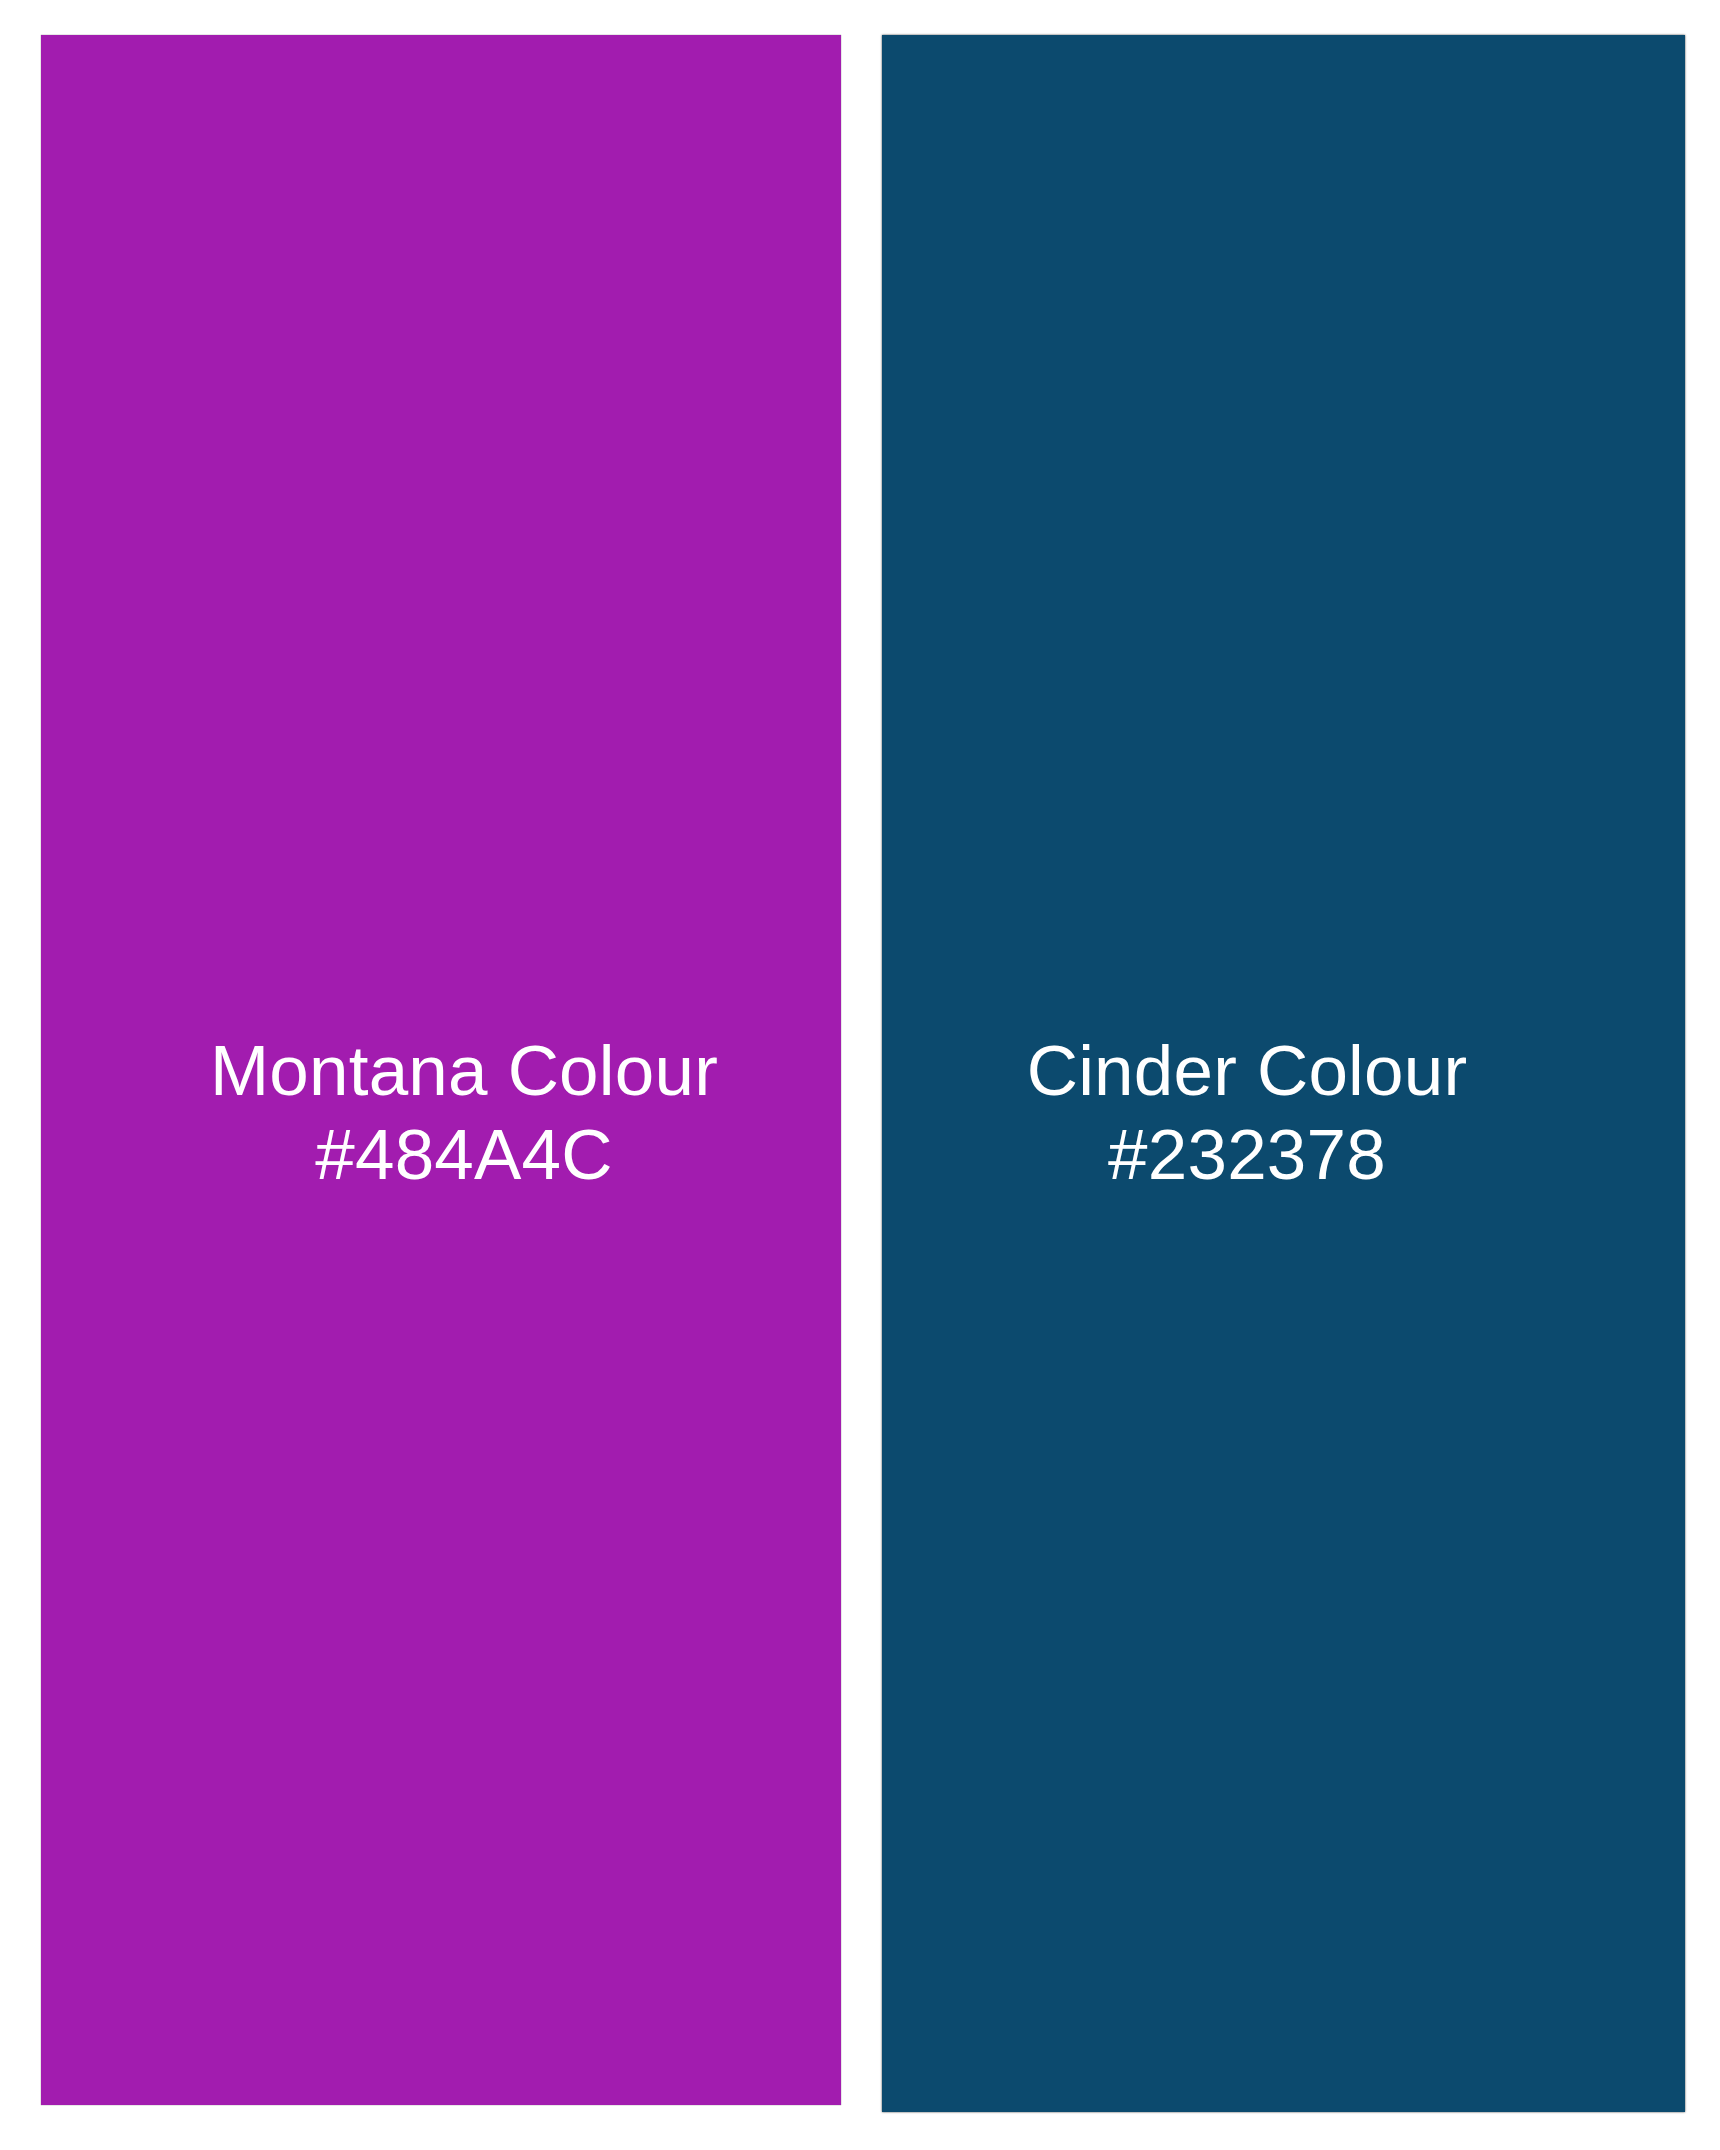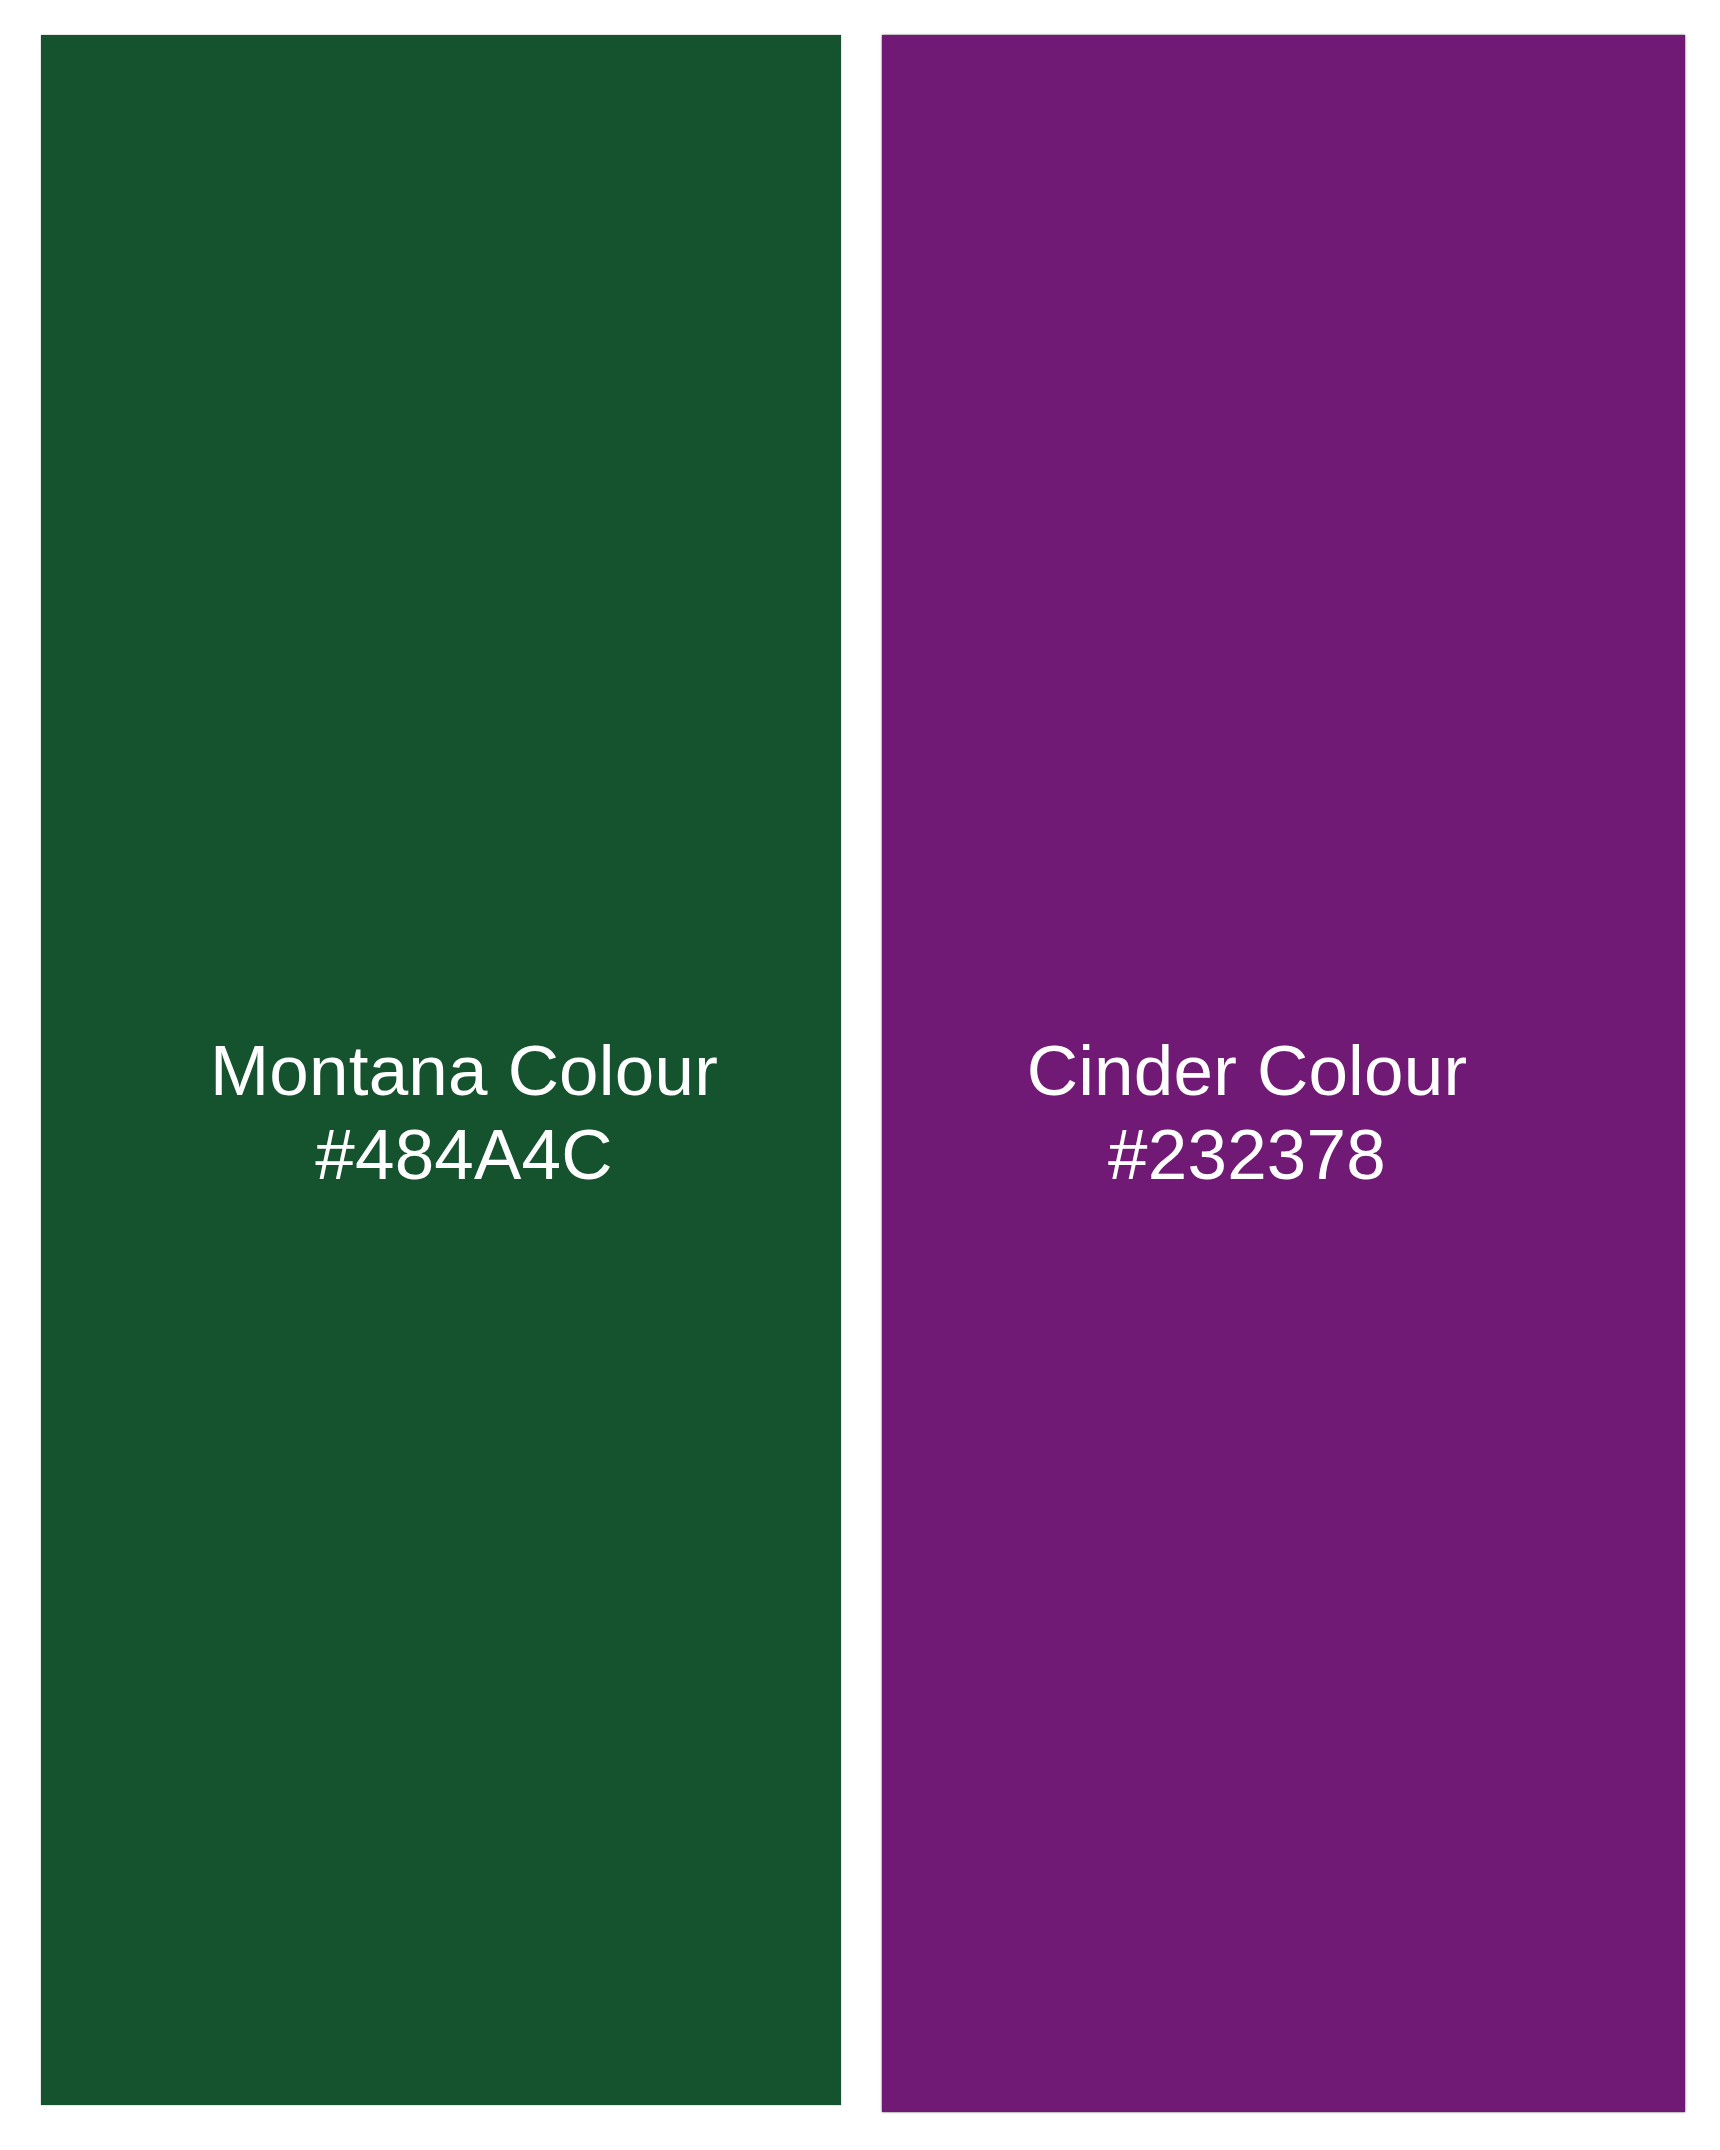--- a/index.html
+++ b/index.html
@@ -31,31 +31,31 @@
     box-sizing: border-box;
     overflow: hidden;
   }
 
   
   #panel-montana {
     left: 41px;
     top: 35px;
     width: 800px;
     height: 2070px;
-    background-color: #14532d;
+    background-color: #a21caf;
     box-shadow: 0 0 1px rgba(0, 0, 0, 0.55);
   }
 
   
   #panel-cinder {
     left: 882px;
     top: 35px;
     width: 803px;
     height: 2077px;
-    background-color: #701a75;
+    background-color: #0c4a6e;
     box-shadow: 0 0 1.9px rgba(0, 0, 0, 0.75);
   }
 
   
   .swatch-caption {
     position: absolute;
     text-align: center;
     color: #ffffff;
     font-family: "Liberation Sans", sans-serif;
     font-weight: 400;

